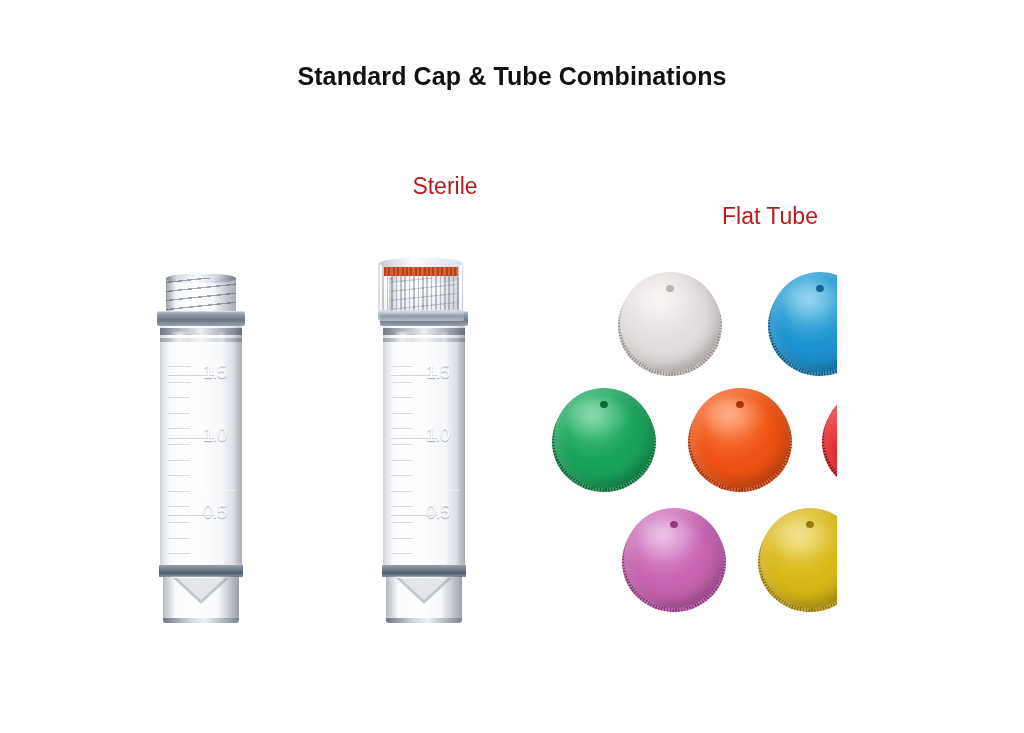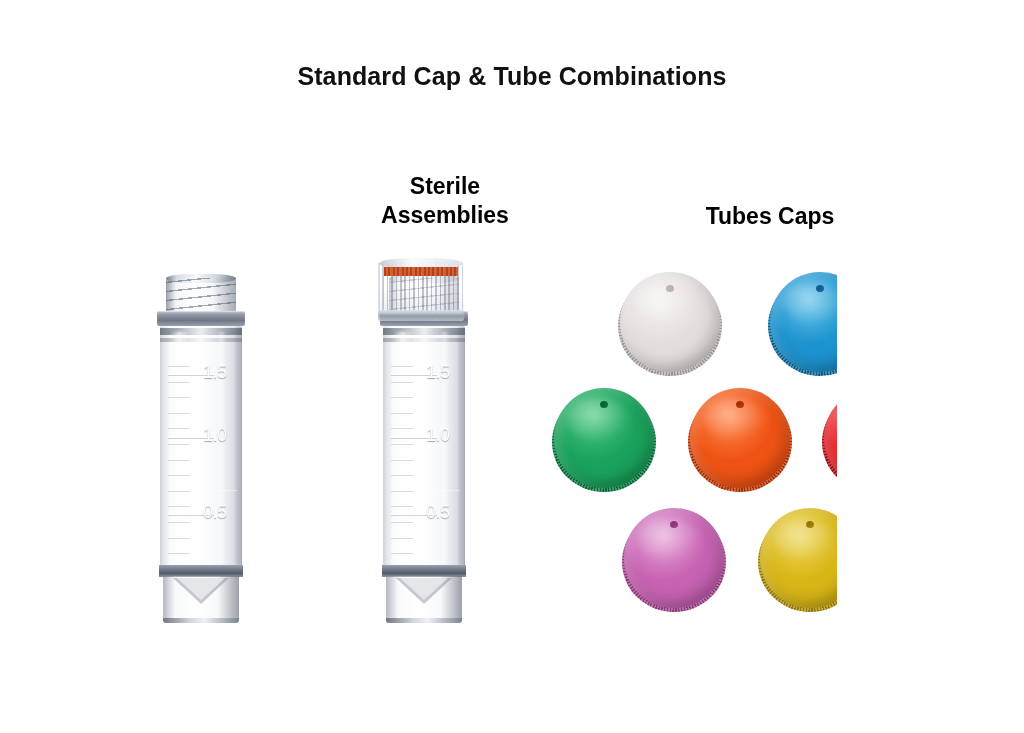--- a/index.html
+++ b/index.html
@@ -27,22 +27,22 @@
     text-align: center;
     font-size: 25px;
     font-weight: bold;
     color: #111111;
     letter-spacing: 0.1px;
   }
   .col-label {
     position: absolute;
     text-align: center;
     font-size: 23px;
-    font-weight: bold;
-    color: #000000;
+    font-weight: normal;
+    color: #b91c1c;
     line-height: 1.28;
   }
   #label-tubes      { left: 120px; top: 205px; width: 160px; }
   #label-sterile    { left: 350px; top: 172px; width: 190px; }
   #label-flatcaps   { left: 680px; top: 202px; width: 180px; }
 
   
   .tube {
     position: absolute;
     width: 92px;
@@ -356,24 +356,23 @@
 </head>
 <body>
 
 <div id="page">
 
   <div class="fig-title">Standard Cap &amp; Tube Combinations</div>
 
 
   <div class="col-label" id="label-sterile">
     <div>Sterile</div>
-    <div>Assemblies</div>
   </div>
 
-  <div class="col-label" id="label-flatcaps">Tubes Caps</div>
+  <div class="col-label" id="label-flatcaps">Flat Tube</div>
 
   <div class="tube" id="tube-plain" style="left:155px; top:272px;">
     <div class="tube-neck-top"></div>
     <div class="tube-neck"></div>
     <div class="tube-collar"></div>
     <div class="tube-body"></div>
     <div class="tube-neck-ring"></div>
     <div class="tube-neck-ring2"></div>
     <div class="tube-body-sheen"></div>
     <div class="tube-body-sheen2"></div>

